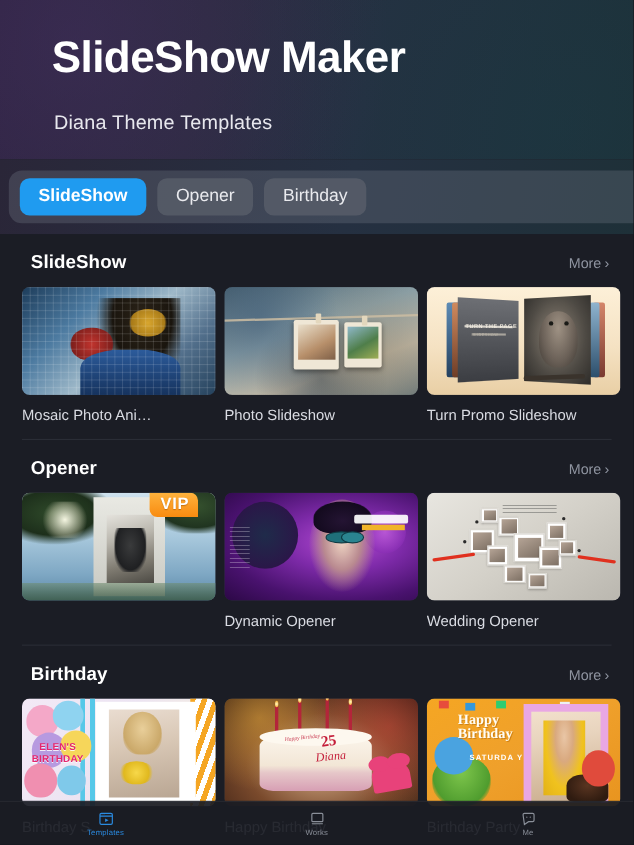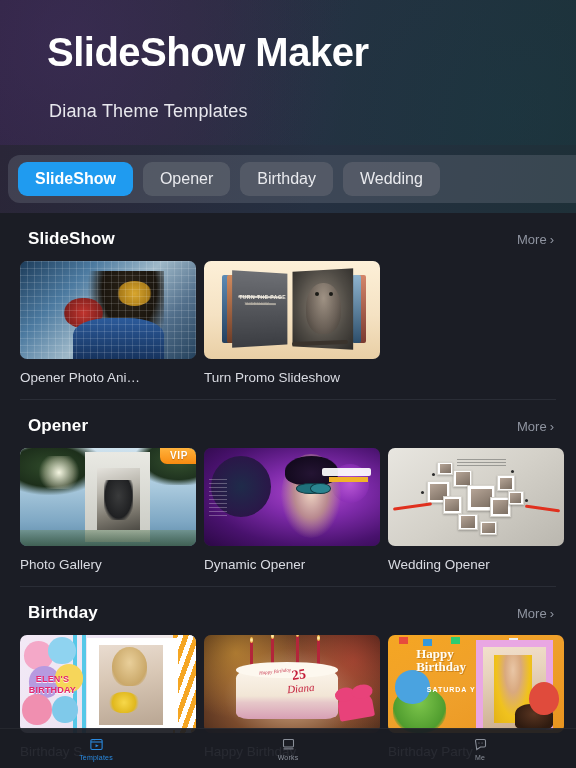--- a/index.html
+++ b/index.html
@@ -130,24 +130,24 @@
     overflow: hidden;
     text-overflow: ellipsis;
   }
   .divider {
     height: 1px;
     background: #2a2d36;
     margin: 14px 20px 0 20px;
   }
 
   .vip {
-    position: absolute; top: 0; right: 0;
+    position: absolute; top: 0; right: 16px;
     background: linear-gradient(180deg, #ffb23c 0%, #f88b10 100%);
     color: #fff;
-    font-size: 10px; font-weight: 700;
+    font-size: 15px; font-weight: 700;
     padding: 2px 8px 3px 10px;
     border-radius: 0 7px 0 7px;
     letter-spacing: .6px;
     z-index: 5;
     text-shadow: 0 1px 1px rgba(140,70,0,.5);
   }
 
   
   .fill { position: absolute; inset: 0; }
 
@@ -354,21 +354,20 @@
   <div class="hero">
     <div class="hero-title">SlideShow Maker</div>
     <div class="hero-sub">Diana Theme Templates</div>
   </div>
 
   <div class="filterwrap">
     <div class="filterbar">
       <button class="pill active">SlideShow</button>
       <button class="pill">Opener</button>
       <button class="pill">Birthday</button>
-      <button class="pill">Wedding</button>
     </div>
   </div>
 
   <div class="content">
 
     <div class="section">
       <div class="sec-head">
         <div class="sec-title">SlideShow</div>
         <div class="sec-more">
           <span>More</span>
@@ -380,23 +379,40 @@
         <div class="card">
           <div class="thumb">
             <div class="fill mosaic">
               <div class="mosaic-fig"></div>
               <div class="mosaic-red"></div>
               <div class="mosaic-face"></div>
               <div class="mosaic-body"></div>
               <div class="mosaic-grid"></div>
             </div>
           </div>
-          <div class="card-label">Opener Photo Ani…</div>
-        </div>
-
+          <div class="card-label">Mosaic Photo Ani…</div>
+        </div>
+
+        <div class="card">
+          <div class="thumb">
+            <div class="fill hang">
+              <div class="hang-blur"></div>
+              <div class="rope"></div>
+              <div class="polaroid p1">
+                  <span class="pin"></span>
+                  <span class="pimg a"></span>
+                </div>
+              <div class="polaroid p2">
+                  <span class="pin"></span>
+                  <span class="pimg b"></span>
+                </div>
+            </div>
+          </div>
+          <div class="card-label">Photo Slideshow</div>
+        </div>
 
         <div class="card">
           <div class="thumb">
             <div class="fill turn">
               <div class="stack s1"></div>
                 <div class="stack s2"></div>
               <div class="stack s3"></div>
                 <div class="stack s4"></div>
               <div class="book-left">
                   <div class="book-left-t"></div>
@@ -435,21 +451,20 @@
               <div class="gal-leaf"></div>
                 <div class="gal-leaf2"></div>
                 <div class="gal-sun"></div>
               <div class="gal-board"></div>
                 <div class="gal-photo"></div>
                 <div class="gal-couple"></div>
               <div class="gal-grass"></div>
             </div>
             <div class="vip">VIP</div>
           </div>
-          <div class="card-label">Photo Gallery</div>
         </div>
 
         <div class="card">
           <div class="thumb">
             <div class="fill dyn">
               <div class="dyn-circ d1"></div>
                 <div class="dyn-circ d2"></div>
                 <div class="dyn-circ d3"></div>
               <div class="dlines"></div>
               <div class="dhat"></div>

